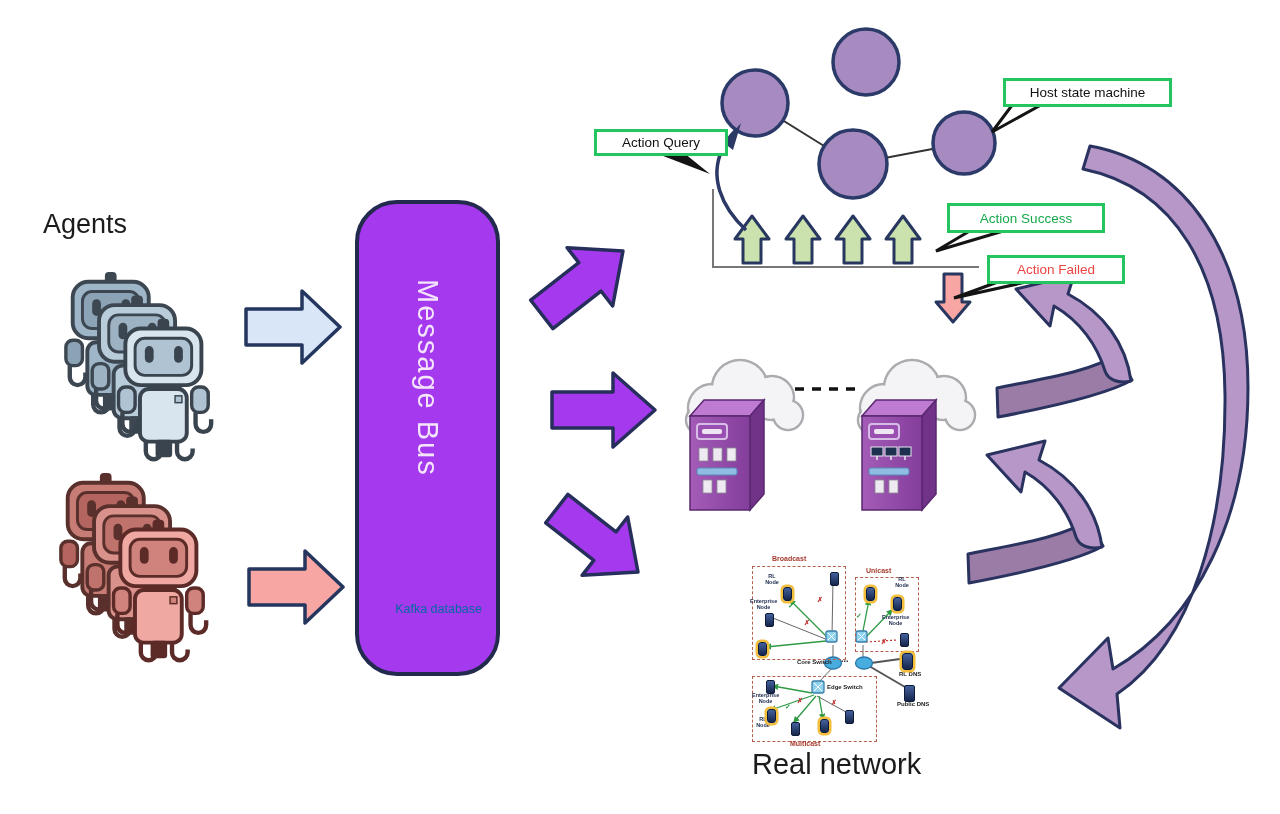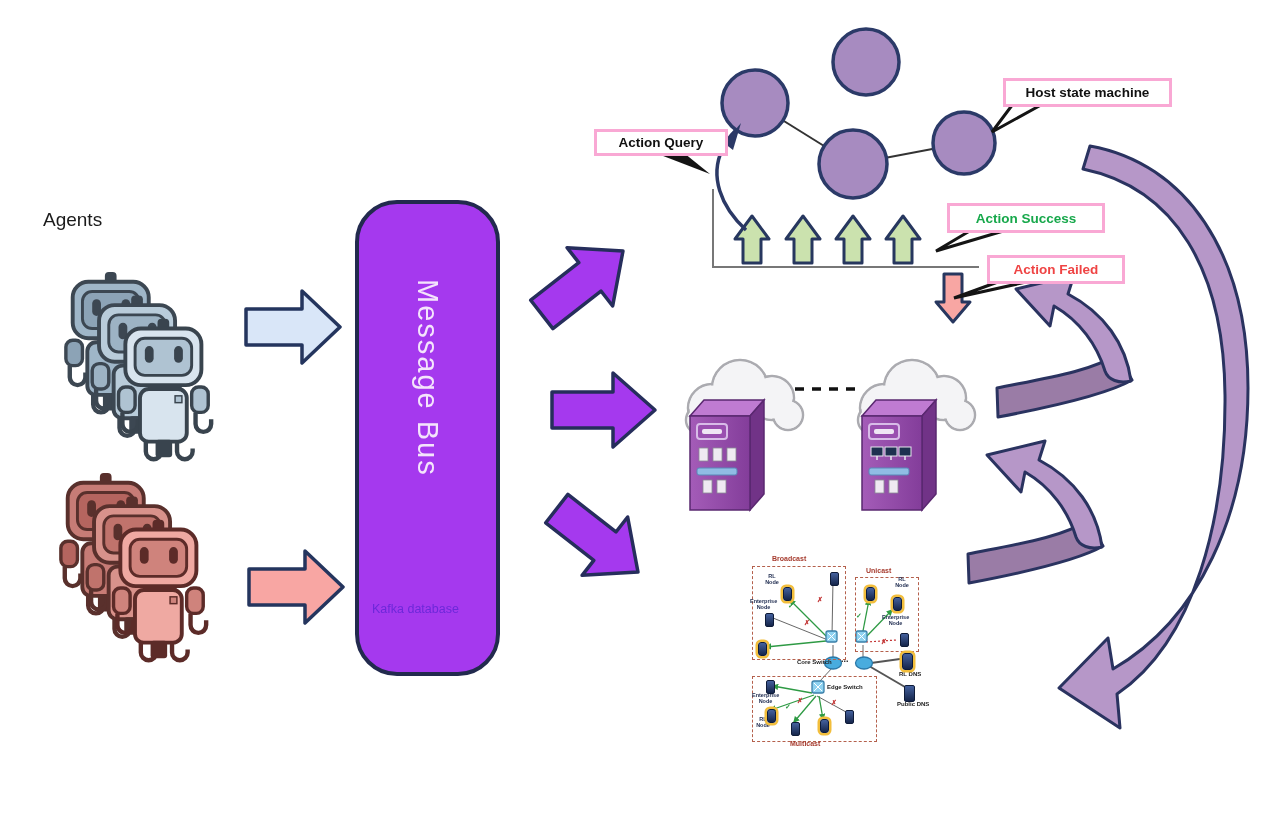--- a/index.html
+++ b/index.html
@@ -1,31 +1,31 @@
 <!DOCTYPE html>
 <html><head>
 <meta charset="utf-8">
 <style>
   html,body{margin:0;padding:0;background:#fff}
   .stage{position:relative;width:1280px;height:814px;background:#fff;overflow:hidden;
          font-family:"Liberation Sans",sans-serif}
   svg.layer{position:absolute;left:0;top:0}
-  .lbl-xl{position:absolute;font-size:19px;color:#1b1b1b;white-space:nowrap}
-  .callout{position:absolute;background:#fff;border:3px solid #f9a8d4;font-weight:bold;
+  .lbl-xl{position:absolute;font-size:27px;color:#1b1b1b;white-space:nowrap}
+  .callout{position:absolute;background:#fff;border:3px solid #22c55e;font-weight:normal;
            font-size:13.5px;display:flex;align-items:center;justify-content:center;
            white-space:nowrap;color:#111}
   .c-green{color:#17A84B}
   .c-red{color:#ef4444}
   .bus{position:absolute;left:355px;top:200px;width:145px;height:476px;background:#A539EE;
        border:4px solid #222A4E;border-radius:42px;box-sizing:border-box;
        display:flex;align-items:center;justify-content:center}
   .bus-label{writing-mode:vertical-rl;font-size:29px;color:#F4E4FC;letter-spacing:2px;
              margin-bottom:120px}
-  .kafka-lbl{position:absolute;left:372px;top:602px;width:110px;text-align:left;
-             font-size:12.5px;color:#6d28d9}
+  .kafka-lbl{position:absolute;left:372px;top:602px;width:110px;text-align:right;
+             font-size:12.5px;color:#0369a1}
   .rn-box{position:absolute;border:1px dashed #B4604C}
   .rn-hdr{position:absolute;font-size:7px;font-weight:bold;color:#A63C2F;white-space:nowrap}
   .rn-lbl{position:absolute;font-size:5.5px;font-weight:bold;color:#1E2B4F;
           text-align:center;line-height:1.15}
   .rn-blk{position:absolute;font-size:6px;font-weight:bold;color:#222;white-space:nowrap;
           text-align:center;line-height:1.15}
   .dots{position:absolute;font-size:9px;font-weight:bold;color:#222}
   .rnode{position:absolute;width:7px;height:12px;border-radius:2px;
          background:linear-gradient(180deg,#44619E,#15254A);border:1px solid #0E1B38}
   .rdns{width:9px;height:15px}
@@ -257,20 +257,21 @@
     <use href="#robot" x="54" y="48" style="--skin:#EFA9A2;--panel:#CF837C;--out:#5C2B28"></use>
   </svg>
 
   <div class="lbl-xl" style="left:43px;top:209px">Agents</div>
 
   <div class="bus">
     <span class="bus-label">Message Bus</span>
   </div>
   <div class="kafka-lbl">Kafka database</div>
 
+  <div class="lbl-xl" style="left:752px;top:748px;font-size:29px">Real network</div>
 
   <div class="callout" style="left:594px;top:129px;width:128px;height:21px">Action Query</div>
   <div class="callout" style="left:1003px;top:78px;width:163px;height:23px">Host state machine</div>
   <div class="callout c-green" style="left:947px;top:203px;width:152px;height:24px">Action Success</div>
   <div class="callout c-red" style="left:987px;top:255px;width:132px;height:23px">Action Failed</div>
 
   <div class="rn-box" style="left:752px;top:566px;width:92px;height:92px"></div>
   <div class="rn-box" style="left:855px;top:577px;width:62px;height:73px"></div>
   <div class="rn-box" style="left:752px;top:676px;width:123px;height:64px"></div>
 

